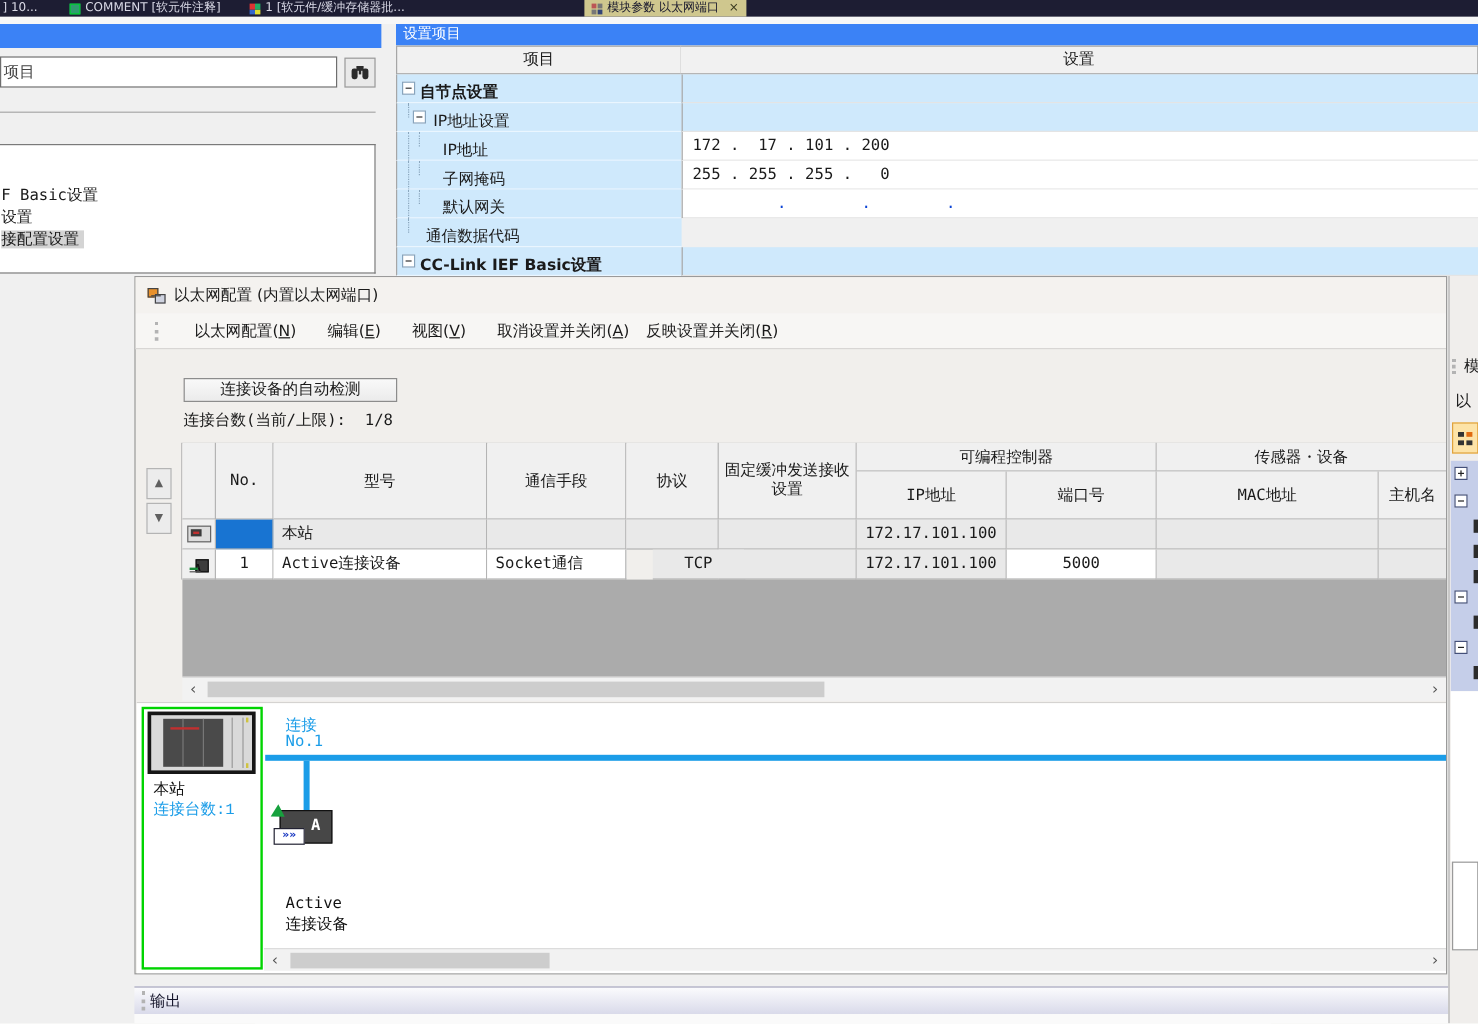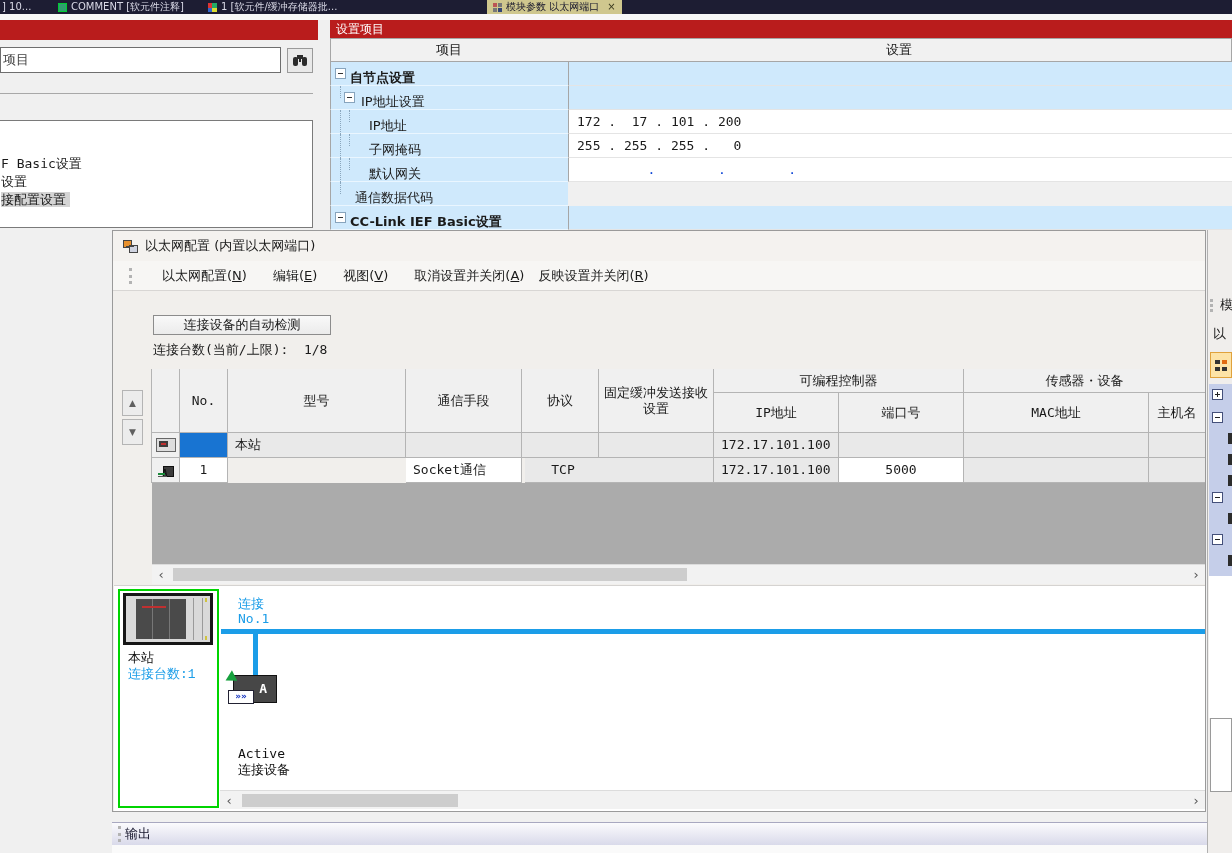--- a/index.html
+++ b/index.html
@@ -9,21 +9,21 @@
 
   
   .tabbar{position:absolute;left:0;top:0;width:1232px;height:14px;background:#1d1d33;overflow:hidden;}
   .tab{position:absolute;top:0;height:14px;line-height:14px;color:#d9d9e6;font-size:10px;white-space:nowrap;display:flex;align-items:center;gap:4px;}
   .tab .ticon{width:9px;height:9px;display:inline-block;flex:none;}
   .tab.active{background:#cfc78e;color:#16162c;padding:0 6px;}
   .tab .close{color:#3a3a20;font-size:10px;margin-left:4px;}
   .topstrip{position:absolute;left:0;top:14px;width:1232px;height:6px;background:#f7f7f7;}
 
   
-  .bluebar{background:#b91c1c;}
+  .bluebar{background:#3b82f6;font-family:Liberation Mono, monospace;}
   .lp-blue{left:0;top:20px;width:318px;height:20px;}
   .search-input{position:absolute;left:0;top:47px;width:281px;height:26px;border:1px solid #6e6e6e;background:#fff;
                 font-family:"DejaVu Sans","Liberation Sans",sans-serif;font-size:13px;color:#444;padding:0 0 0 2px;box-sizing:border-box;}
   .search-btn{position:absolute;left:287px;top:48px;width:26px;height:25px;background:#e9e9e9;border:1px solid #9a9a9a;box-sizing:border-box;
               display:flex;align-items:center;justify-content:center;}
   .groupline{position:absolute;left:0;top:93px;width:313px;height:1px;background:#a8a8a8;}
   .listbox{position:absolute;left:0;top:120px;width:313px;height:108px;background:#fff;border:1px solid #7a7a7a;border-left:none;box-sizing:border-box;padding-top:34px;}
   .lp-item{height:18px;line-height:18px;padding-left:1px;white-space:nowrap;font-family:"DejaVu Sans Mono","DejaVu Sans",sans-serif;}
   .lp-item .sel{background:#d4d4d4;padding-right:4px;}
 
@@ -297,22 +297,23 @@
 
     <div class="td iconcell" style="left:39px;top:227px;width:28px;height:25px;">
       <span style="position:relative;width:16px;height:14px;display:inline-block;">
         <span style="position:absolute;right:0;bottom:0;width:9px;height:9px;background:#3c3c3c;border:1px solid #111;"></span>
         <span style="position:absolute;left:5px;top:-1px;font-size:8px;font-weight:bold;color:#111;">A</span>
         <span style="position:absolute;left:0;bottom:2px;width:7px;height:2px;background:#1a8a3a;"></span>
         <span style="position:absolute;left:0;bottom:0;width:9px;height:1px;background:#555;"></span>
       </span>
     </div>
     <div class="td w c" style="left:67px;top:227px;width:48px;height:25px;">1</div>
+    <div class="td w l" style="left:115px;top:227px;width:178px;height:25px;">Active连接设备</div>
     <div class="td w l" style="left:293px;top:227px;width:116px;height:25px;">Socket通信</div>
-    <div class="td g c" style="left:412px;top:227px;width:77px;height:25px;">TCP</div>
+    <div class="td g c" style="left:431px;top:227px;width:77px;height:25px;">TCP</div>
     <div class="td g" style="left:486px;top:227px;width:115px;height:25px;"></div>
     <div class="td g l" style="left:601px;top:227px;width:125px;height:25px;">172.17.101.100</div>
     <div class="td w c" style="left:726px;top:227px;width:125px;height:25px;">5000</div>
     <div class="td g" style="left:851px;top:227px;width:185px;height:25px;"></div>
     <div class="td g" style="left:1036px;top:227px;width:56px;height:25px;border-right:none;"></div>
 
     <div class="filler"></div>
 
     <div class="hscroll" style="left:39px;top:333px;width:1053px;height:20px;">
       <span class="sarrow" style="left:2px;">‹</span>

